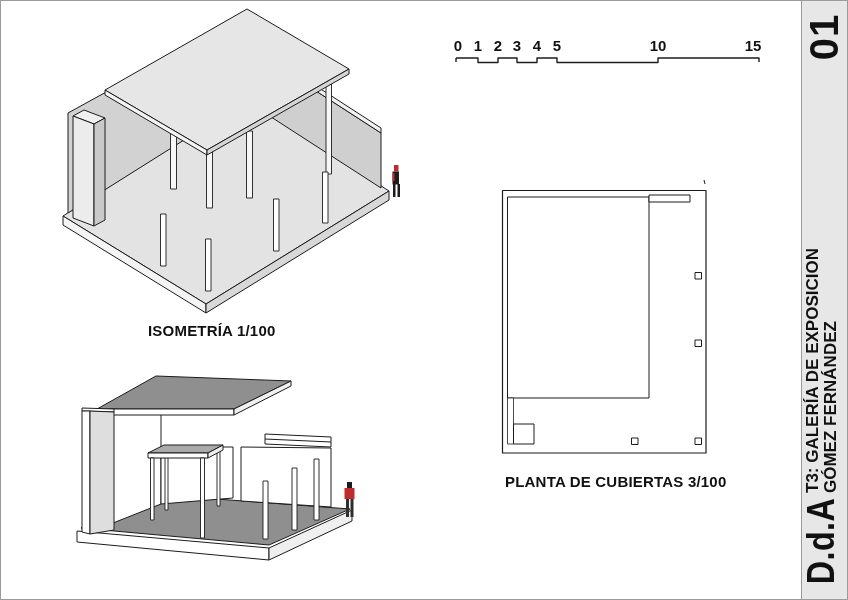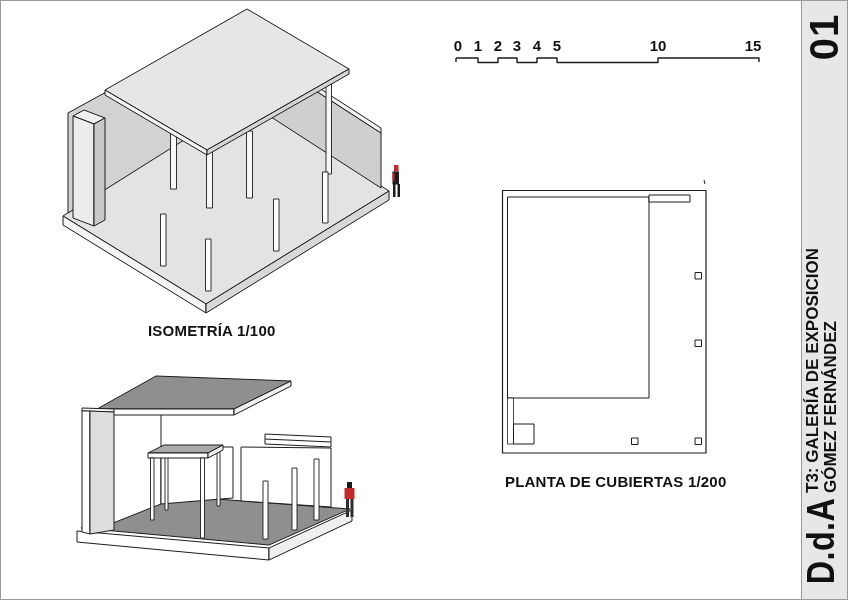--- a/index.html
+++ b/index.html
@@ -159,21 +159,21 @@
     <span class="tick" style="left:477px">1</span>
     <span class="tick" style="left:497px">2</span>
     <span class="tick" style="left:516px">3</span>
     <span class="tick" style="left:536px">4</span>
     <span class="tick" style="left:556px">5</span>
     <span class="tick" style="left:657px">10</span>
     <span class="tick" style="left:752px">15</span>
   </div>
 
   <div class="vlabel" style="left:147px;top:321px">ISOMETRÍA 1/100</div>
-  <div class="vlabel" style="left:504px;top:472px">PLANTA DE CUBIERTAS 1/200</div>
+  <div class="vlabel" style="left:504px;top:472px">PLANTA DE CUBIERTAS 3/100</div>
 
   <div class="sidebar"></div>
   <div class="rot sheetnum">01</div>
   <div class="rot titleblock">
     <div>T3: GALERÍA DE EXPOSICION</div>
     <div>GÓMEZ FERNÁNDEZ</div>
   </div>
   <div class="rot logo">D.d.A</div>
 
 </div>

